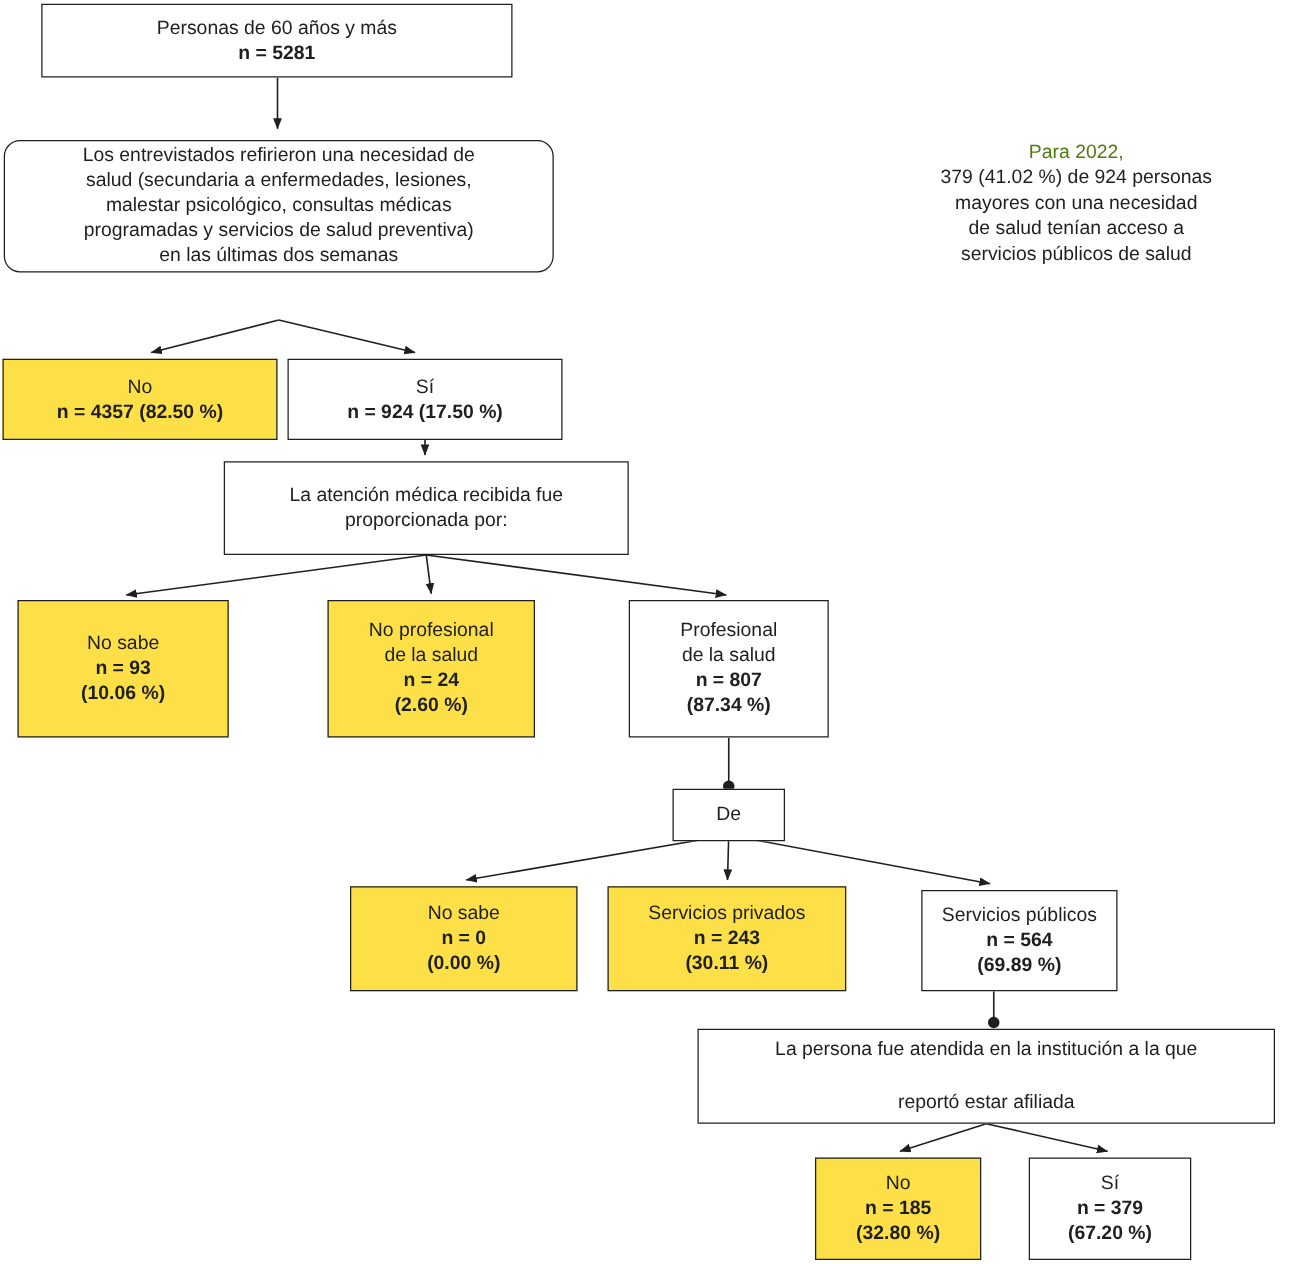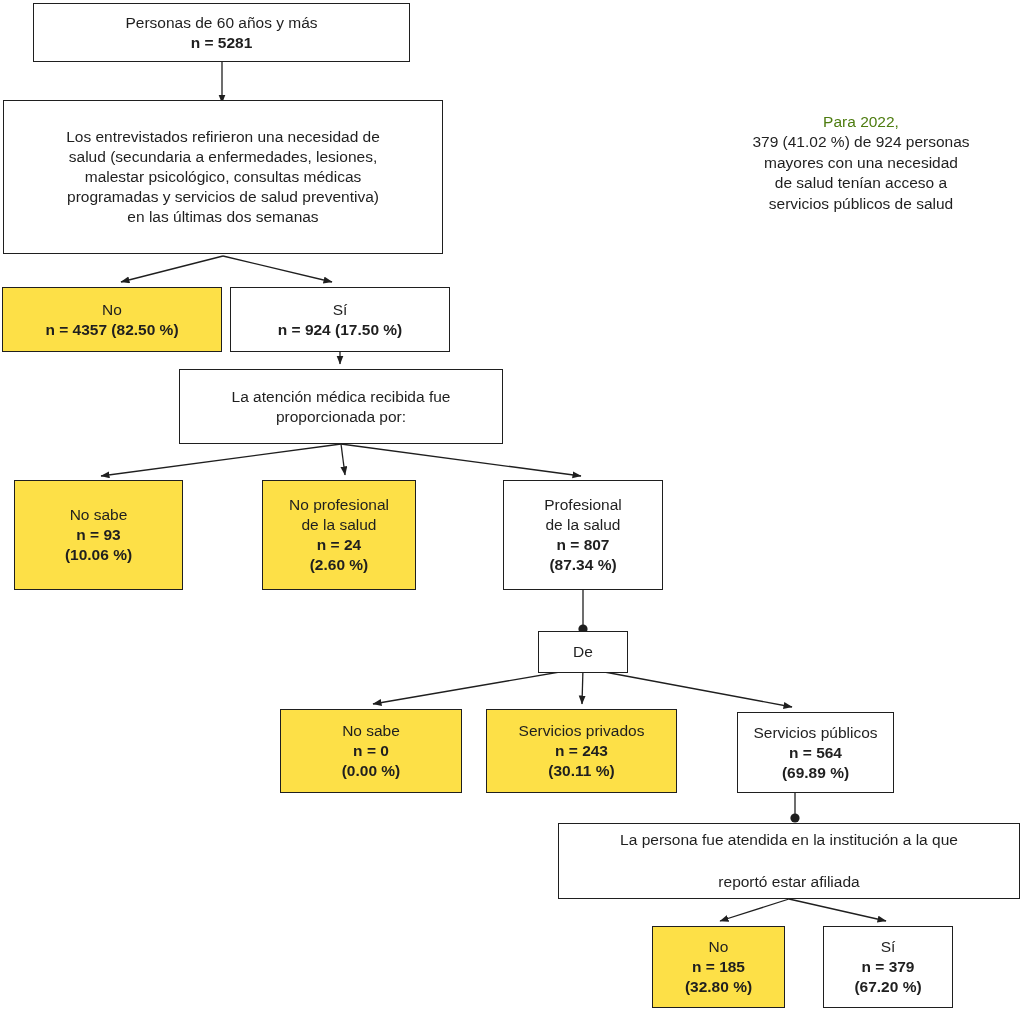--- a/index.html
+++ b/index.html
@@ -75,21 +75,21 @@
       <line x1="789" y1="899" x2="720" y2="921" marker-end="url(#ah)"></line>
       <line x1="789" y1="899" x2="886" y2="921" marker-end="url(#ah)"></line>
     </g>
   </svg>
 
   <div class="node" style="left:33px;top:3px;width:377px;height:59px;">
     <span>Personas de 60 años y más</span>
     <span class="bold">n = 5281</span>
   </div>
 
-  <div class="node" style="left:3px;top:100px;width:440px;height:154px;">
+  <div class="node" style="left:3px;top:112px;width:440px;height:106px;border-radius:13px;">
     <span>Los entrevistados refirieron una necesidad de</span>
     <span>salud (secundaria a enfermedades, lesiones,</span>
     <span>malestar psicológico, consultas médicas</span>
     <span>programadas y servicios de salud preventiva)</span>
     <span>en las últimas dos semanas</span>
   </div>
 
   <div class="node gray" style="left:2px;top:287px;width:220px;height:65px;">
     <span>No</span>
     <span class="bold">n = 4357 (82.50 %)</span>
@@ -104,21 +104,21 @@
     <span>La atención médica recibida fue</span>
     <span>proporcionada por:</span>
   </div>
 
   <div class="node gray" style="left:14px;top:480px;width:169px;height:110px;">
     <span>No sabe</span>
     <span class="bold">n = 93</span>
     <span class="bold">(10.06 %)</span>
   </div>
 
-  <div class="node gray" style="left:262px;top:480px;width:154px;height:110px;">
+  <div class="node gray" style="left:262px;top:480px;width:166px;height:110px;">
     <span>No profesional</span>
     <span>de la salud</span>
     <span class="bold">n = 24</span>
     <span class="bold">(2.60 %)</span>
   </div>
 
   <div class="node" style="left:503px;top:480px;width:160px;height:110px;">
     <span>Profesional</span>
     <span>de la salud</span>
     <span class="bold">n = 807</span>

